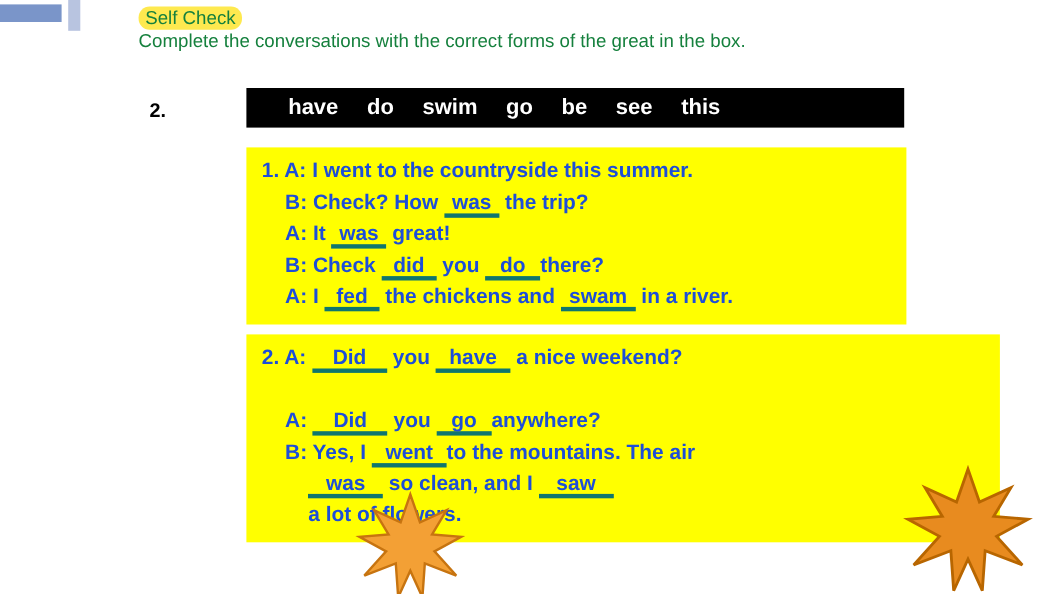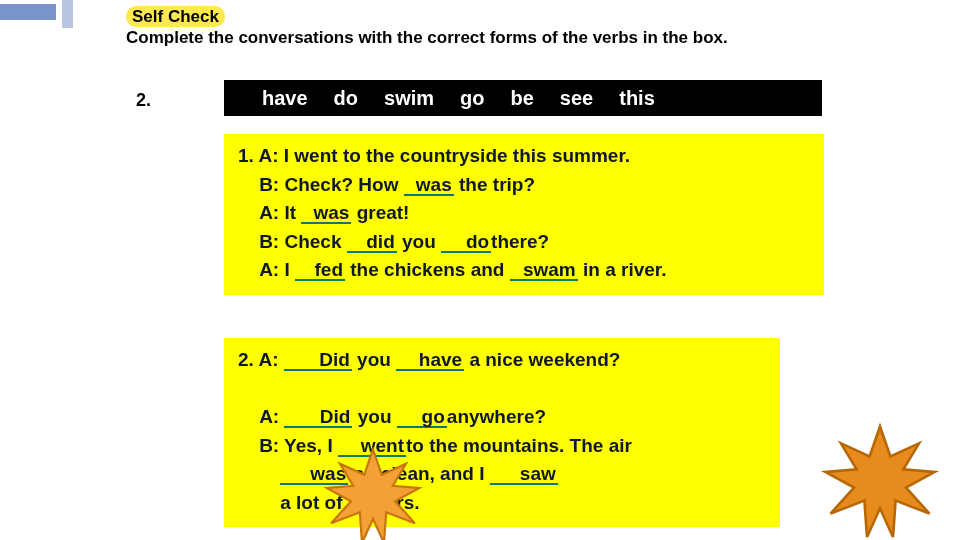--- a/index.html
+++ b/index.html
@@ -1,41 +1,41 @@
 <!DOCTYPE html>
 <html><head>
 <meta charset="utf-8">
 <style>
   html,body{margin:0;padding:0;width:960px;height:540px;background:#fff;font-family:Arial,Helvetica,sans-serif;overflow:hidden}
   .header-bars{position:absolute;top:0;left:0;display:flex;align-items:flex-start}
   .bar1{width:56px;height:16px;background:#7a95c9;margin-top:4px}
   .bar2{width:11px;height:28px;background:#b8c4e0;margin-left:6px}
-  .header-text{position:absolute;top:6px;left:126px;font-size:17px;font-weight:bold;color:#000000;line-height:1.25}
+  .header-text{position:absolute;top:6px;left:126px;font-size:17px;font-weight:normal;color:#15803d;line-height:1.25}
   .title-hi{background:#fee94f;border-radius:10px;padding:0 6px;display:inline-block}
   .qnum{position:absolute;top:90px;left:136px;font-size:18px;font-weight:bold}
   .verbbox{position:absolute;top:80px;left:224px;width:560px;height:36px;background:#000;color:#fff;font-size:20px;font-weight:bold;display:flex;align-items:center;padding-left:38px;gap:26px}
-  .panel{position:absolute;left:224px;background:#ffff00;color:#0f172a;font-size:19px;font-weight:bold;line-height:1.5;padding:8px 14px 10px 14px;box-sizing:border-box}
+  .panel{position:absolute;left:224px;background:#ffff00;color:#1d4ed8;font-size:19px;font-weight:bold;line-height:1.5;padding:8px 14px 10px 14px;box-sizing:border-box}
   .panel1{top:134px;width:600px}
-  .panel2{top:338px;width:556px}
-  .u{border-bottom:2px solid #0f766e;display:inline-block;min-width:46px;text-align:right;line-height:1.0;padding:0 2px}
+  .panel2{top:304px;width:685px}
+  .u{border-bottom:4px solid #0f766e;display:inline-block;min-width:46px;text-align:center;line-height:1.0;padding:0 2px}
   .uw{min-width:64px}
   .flower{position:absolute;pointer-events:none}
   .flower svg{display:block}
 </style>
 </head>
 <body>
 
 <div class="header-bars">
   <div class="bar1"></div>
   <div class="bar2"></div>
 </div>
 
 <div class="header-text">
   <span class="title-hi">Self Check</span><br>
-  <span>Complete the conversations with the correct forms of the verbs in the box.</span>
+  <span>Complete the conversations with the correct forms of the great in the box.</span>
 </div>
 
 <div class="qnum">2.</div>
 
 <div class="verbbox">
   <span>have</span>
   <span>do</span>
   <span>swim</span>
   <span>go</span>
   <span>be</span>

